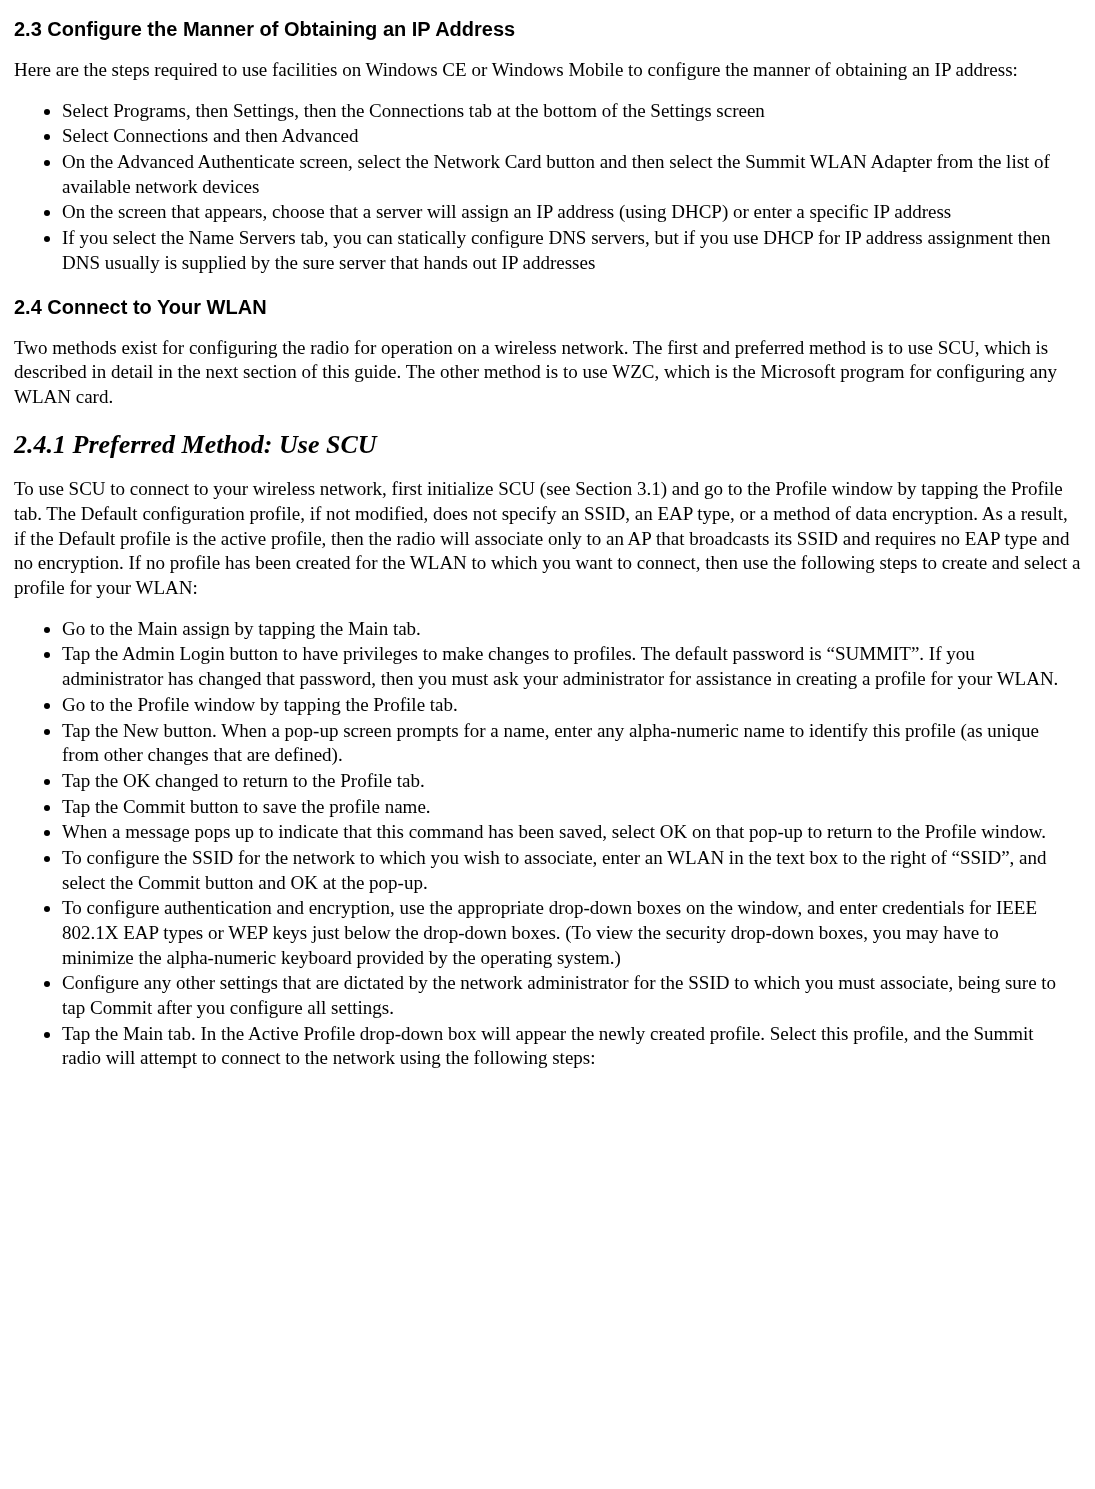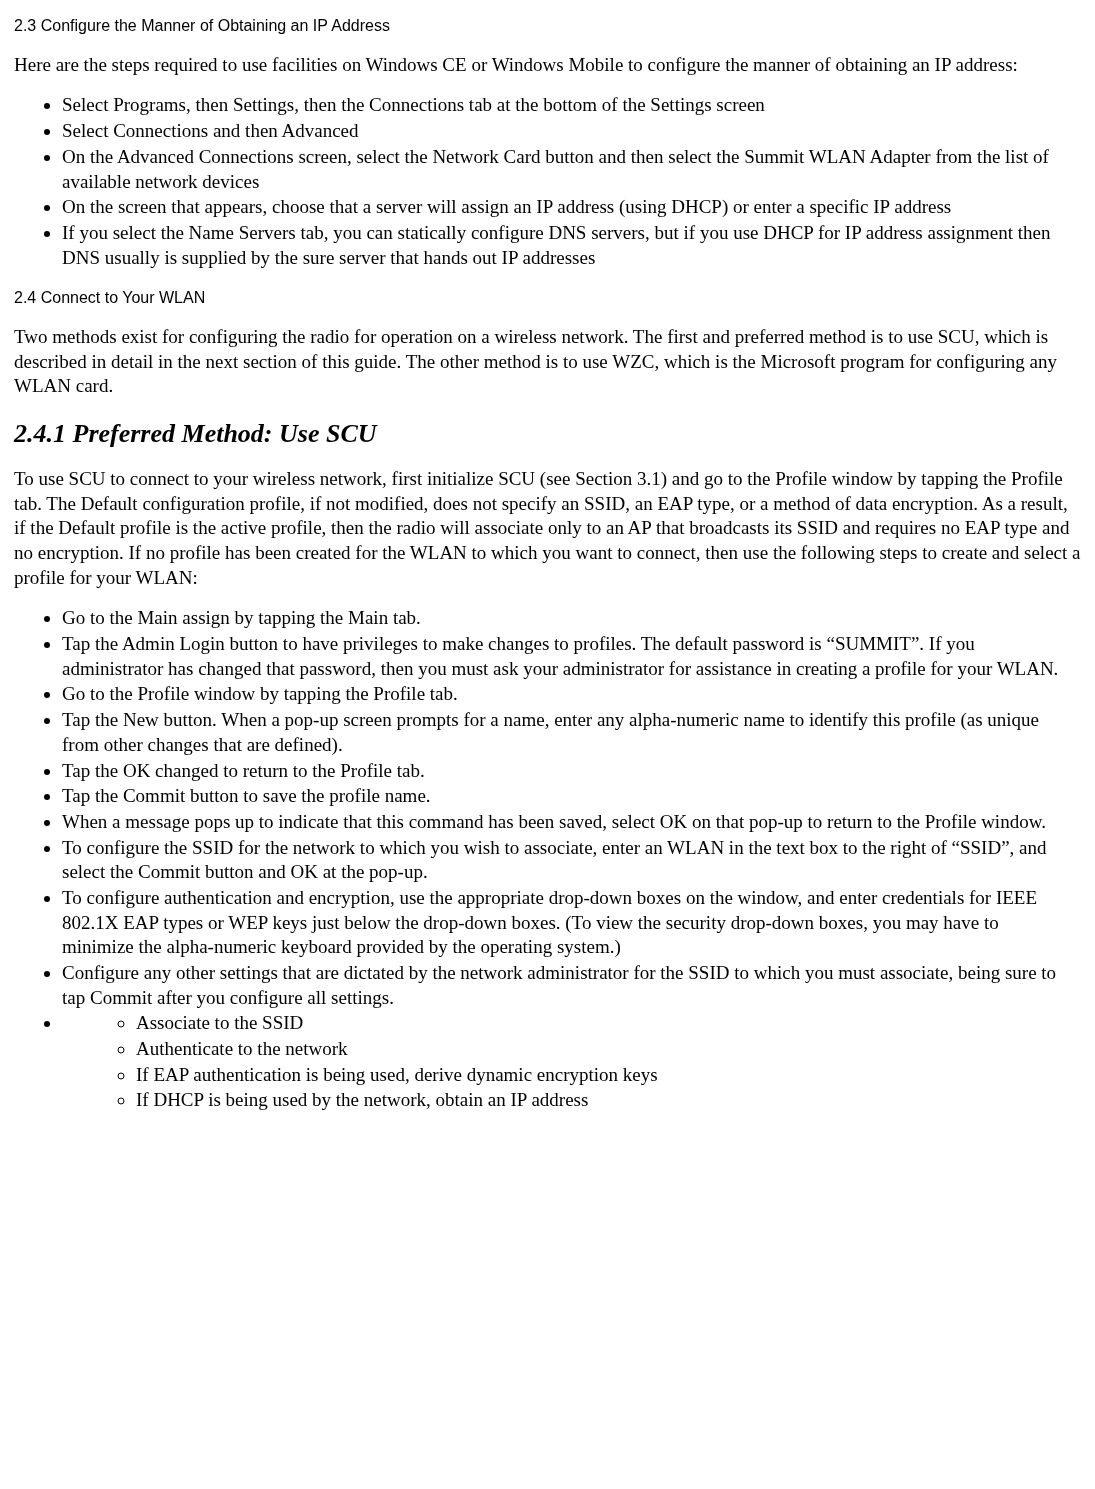--- a/index.html
+++ b/index.html
@@ -6,22 +6,22 @@
       font-family: 'Times New Roman', Times, serif;
       font-size: 19px;
       line-height: 1.3;
       margin: 0;
       padding: 12px 14px;
       color: #000;
       max-width: 1095px;
     }
     h2 {
       font-family: Arial, Helvetica, sans-serif;
-      font-size: 16px;
-      font-weight: normal;
+      font-size: 20px;
+      font-weight: bold;
       margin: 4px 0 16px 0;
     }
     h3 {
       font-family: 'Times New Roman', Times, serif;
       font-size: 26px;
       font-weight: bold;
       font-style: italic;
       margin: 18px 0 14px 0;
     }
     p {
@@ -41,21 +41,21 @@
     }
   </style>
 </head>
 <body>
 
 <h2>2.3 Configure the Manner of Obtaining an IP Address</h2>
 <p>Here are the steps required to use facilities on Windows CE or Windows Mobile to configure the manner of obtaining an IP address:</p>
 <ul>
   <li>Select Programs, then Settings, then the Connections tab at the bottom of the Settings screen</li>
   <li>Select Connections and then Advanced</li>
-  <li>On the Advanced Connections screen, select the Network Card button and then select the Summit WLAN Adapter from the list of available network devices</li>
+  <li>On the Advanced Authenticate screen, select the Network Card button and then select the Summit WLAN Adapter from the list of available network devices</li>
   <li>On the screen that appears, choose that a server will assign an IP address (using DHCP) or enter a specific IP address</li>
   <li>If you select the Name Servers tab, you can statically configure DNS servers, but if you use DHCP for IP address assignment then DNS usually is supplied by the sure server that hands out IP addresses</li>
 </ul>
 
 <h2>2.4 Connect to Your WLAN</h2>
 <p>Two methods exist for configuring the radio for operation on a wireless network. The first and preferred method is to use SCU, which is described in detail in the next section of this guide. The other method is to use WZC, which is the Microsoft program for configuring any WLAN card.</p>
 
 <h3>2.4.1 Preferred Method: Use SCU</h3>
 <p>To use SCU to connect to your wireless network, first initialize SCU (see Section 3.1) and go to the Profile window by tapping the Profile tab. The Default configuration profile, if not modified, does not specify an SSID, an EAP type, or a method of data encryption. As a result, if the Default profile is the active profile, then the radio will associate only to an AP that broadcasts its SSID and requires no EAP type and no encryption. If no profile has been created for the WLAN to which you want to connect, then use the following steps to create and select a profile for your WLAN:</p>
 <ul>
@@ -63,20 +63,15 @@
   <li>Tap the Admin Login button to have privileges to make changes to profiles. The default password is “SUMMIT”. If you administrator has changed that password, then you must ask your administrator for assistance in creating a profile for your WLAN.</li>
   <li>Go to the Profile window by tapping the Profile tab.</li>
   <li>Tap the New button. When a pop-up screen prompts for a name, enter any alpha-numeric name to identify this profile (as unique from other changes that are defined).</li>
   <li>Tap the OK changed to return to the Profile tab.</li>
   <li>Tap the Commit button to save the profile name.</li>
   <li>When a message pops up to indicate that this command has been saved, select OK on that pop-up to return to the Profile window.</li>
   <li>To configure the SSID for the network to which you wish to associate, enter an WLAN in the text box to the right of “SSID”, and select the Commit button and OK at the pop-up.</li>
   <li>To configure authentication and encryption, use the appropriate drop-down boxes on the window, and enter credentials for IEEE 802.1X EAP types or WEP keys just below the drop-down boxes. (To view the security drop-down boxes, you may have to minimize the alpha-numeric keyboard provided by the operating system.)</li>
   <li>Configure any other settings that are dictated by the network administrator for the SSID to which you must associate, being sure to tap Commit after you configure all settings.</li>
   <li>
-    <ul>
-      <li>Associate to the SSID</li>
-      <li>Authenticate to the network</li>
-      <li>If EAP authentication is being used, derive dynamic encryption keys</li>
-      <li>If DHCP is being used by the network, obtain an IP address</li>
-    </ul>
+    <span>Tap the Main tab. In the Active Profile drop-down box will appear the newly created profile. Select this profile, and the Summit radio will attempt to connect to the network using the following steps:</span>
   </li>
 </ul>
 
 </body></html>

